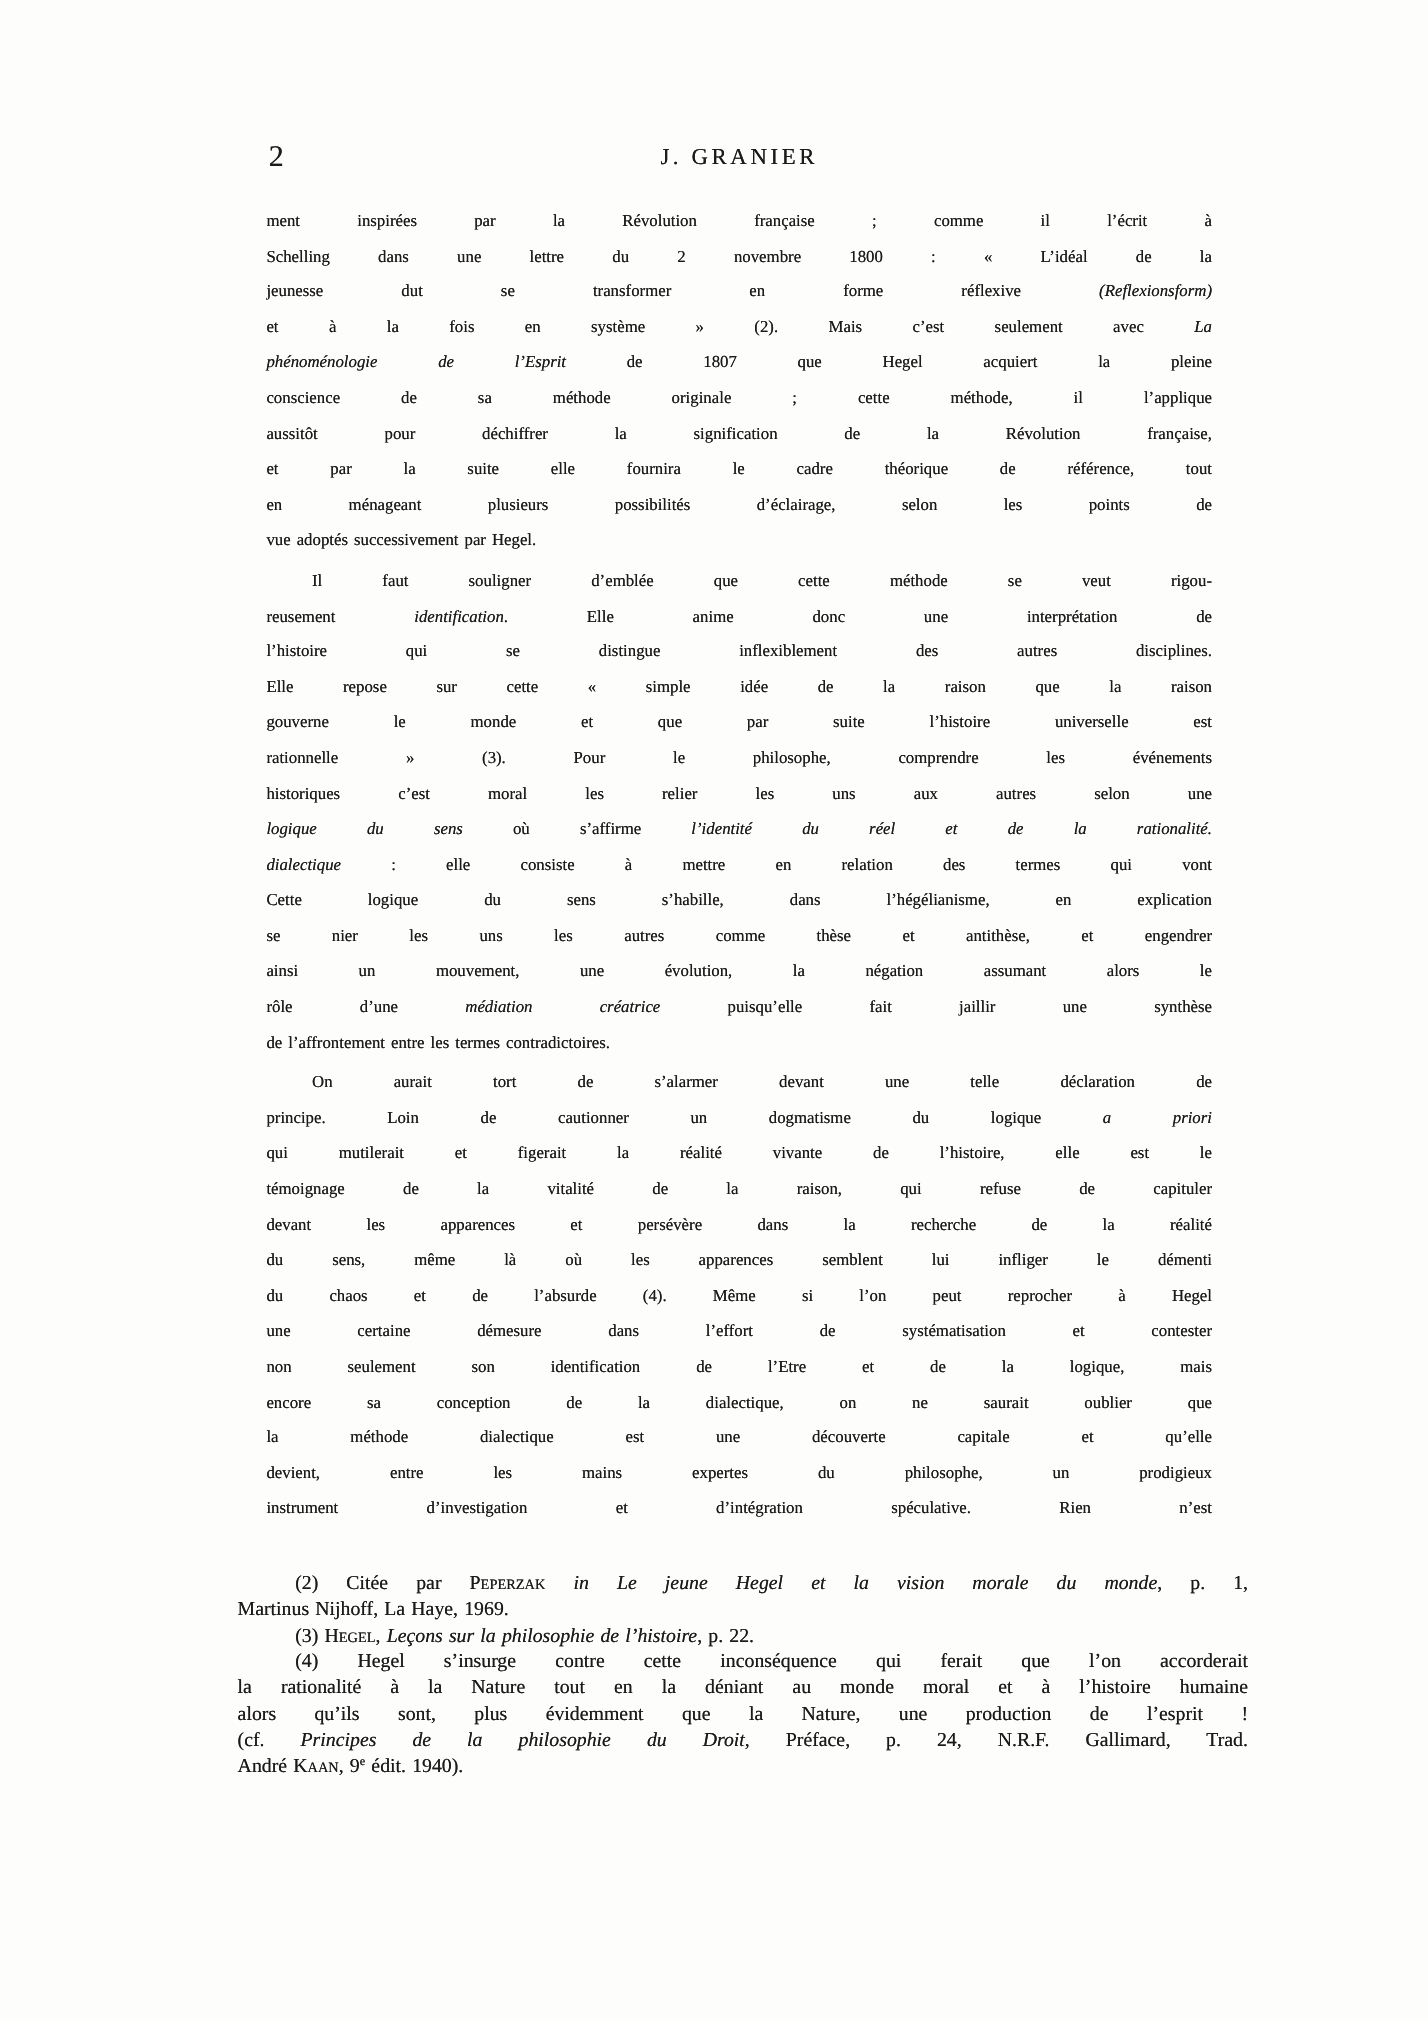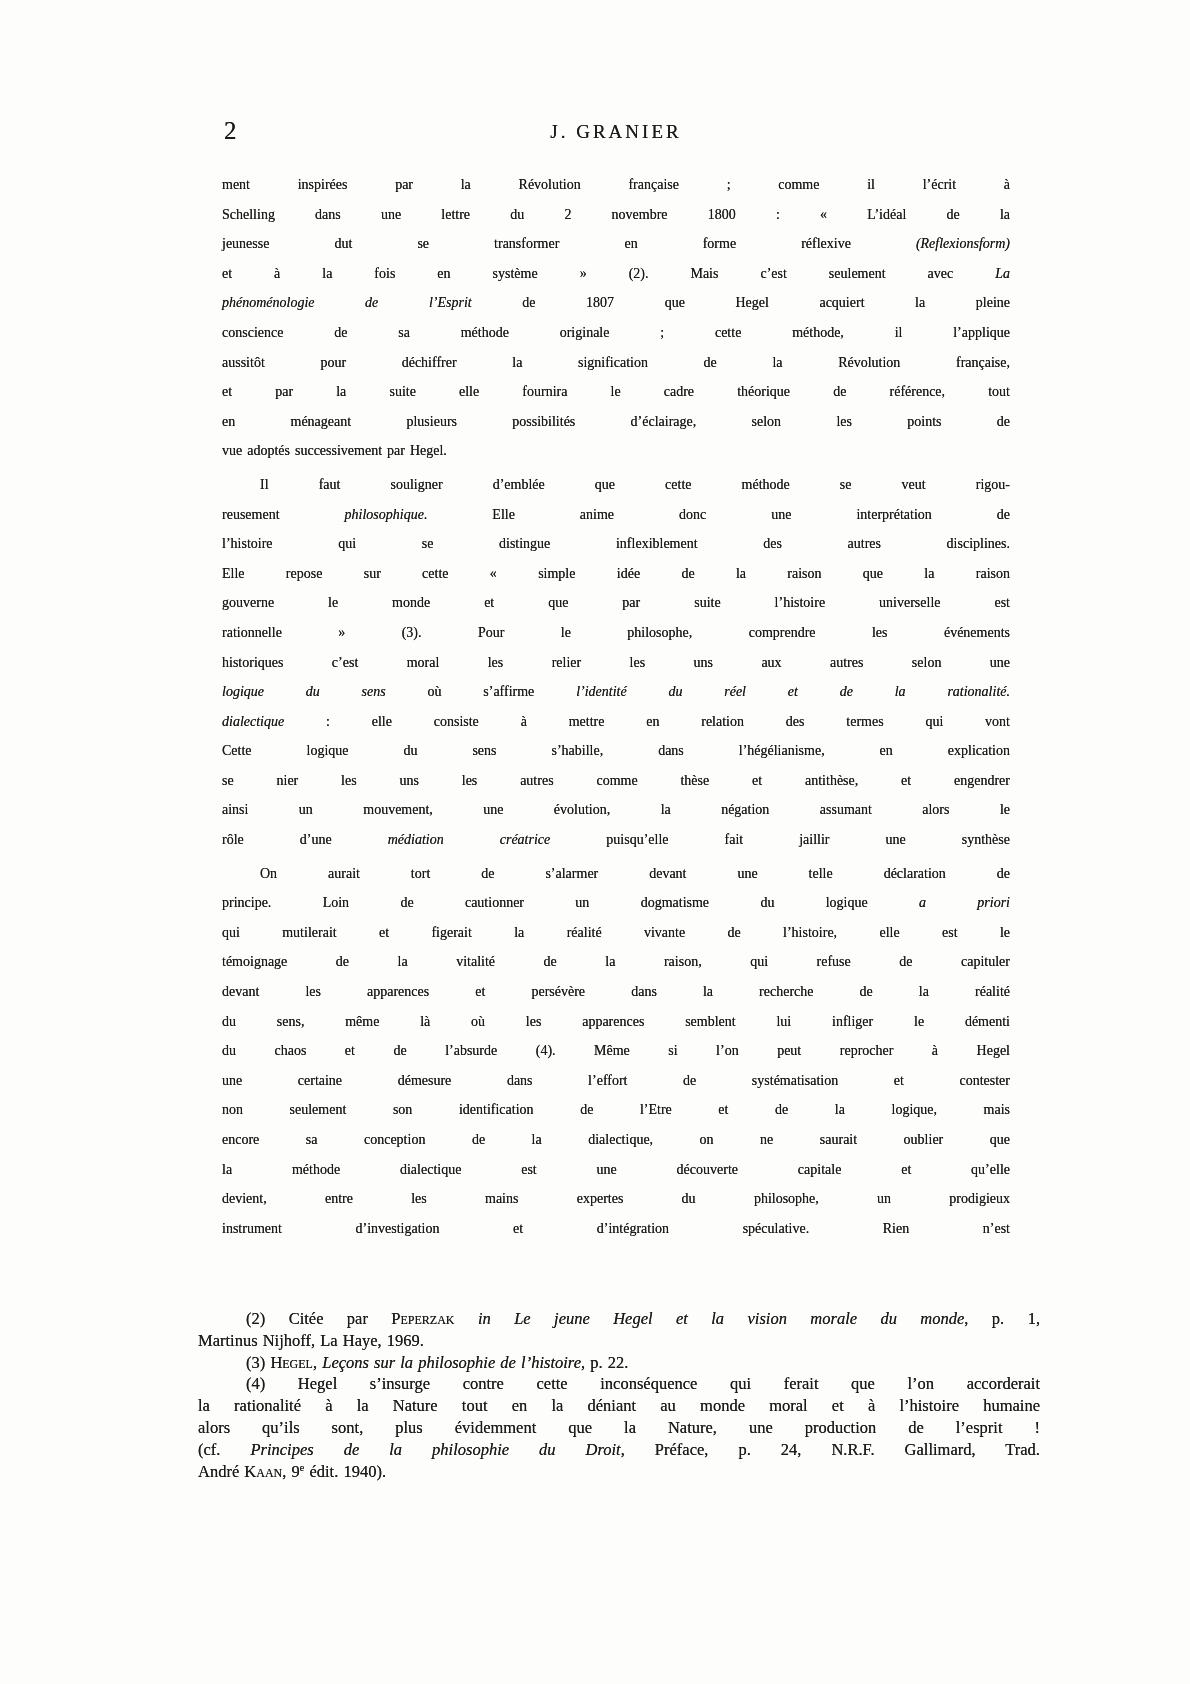--- a/index.html
+++ b/index.html
@@ -77,32 +77,33 @@
         <div class="line">et à la fois en système » (2). Mais c’est seulement avec <span class="it">La</span></div>
         <div class="line"><span class="it">phénoménologie de l’Esprit</span> de 1807 que Hegel acquiert la pleine</div>
         <div class="line">conscience de sa méthode originale ; cette méthode, il l’applique</div>
         <div class="line">aussitôt pour déchiffrer la signification de la Révolution française,</div>
         <div class="line">et par la suite elle fournira le cadre théorique de référence, tout</div>
         <div class="line">en ménageant plusieurs possibilités d’éclairage, selon les points de</div>
         <div class="line last">vue adoptés successivement par Hegel.</div>
       </div>
       <div class="para">
         <div class="line indent">Il faut souligner d’emblée que cette méthode se veut rigou-</div>
-        <div class="line">reusement <span class="it">philosophique</span>. Elle anime donc une interprétation de</div>
+        <div class="line">reusement <span class="it">identification</span>. Elle anime donc une interprétation de</div>
         <div class="line">l’histoire qui se distingue inflexiblement des autres disciplines.</div>
         <div class="line">Elle repose sur cette « simple idée de la raison que la raison</div>
         <div class="line">gouverne le monde et que par suite l’histoire universelle est</div>
         <div class="line">rationnelle » (3). Pour le philosophe, comprendre les événements</div>
         <div class="line">historiques c’est moral les relier les uns aux autres selon une</div>
         <div class="line"><span class="it">logique du sens</span> où s’affirme <span class="it">l’identité du réel et de la rationalité.</span></div>
         <div class="line"><span class="it">dialectique</span> : elle consiste à mettre en relation des termes qui vont</div>
         <div class="line">Cette logique du sens s’habille, dans l’hégélianisme, en explication</div>
         <div class="line">se nier les uns les autres comme thèse et antithèse, et engendrer</div>
         <div class="line">ainsi un mouvement, une évolution, la négation assumant alors le</div>
         <div class="line">rôle d’une <span class="it">médiation créatrice</span> puisqu’elle fait jaillir une synthèse</div>
+        <div class="line last">de l’affrontement entre les termes contradictoires.</div>
       </div>
       <div class="para">
         <div class="line indent">On aurait tort de s’alarmer devant une telle déclaration de</div>
         <div class="line">principe. Loin de cautionner un dogmatisme du logique <span class="it">a priori</span></div>
         <div class="line">qui mutilerait et figerait la réalité vivante de l’histoire, elle est le</div>
         <div class="line">témoignage de la vitalité de la raison, qui refuse de capituler</div>
         <div class="line">devant les apparences et persévère dans la recherche de la réalité</div>
         <div class="line">du sens, même là où les apparences semblent lui infliger le démenti</div>
         <div class="line">du chaos et de l’absurde (4). Même si l’on peut reprocher à Hegel</div>
         <div class="line">une certaine démesure dans l’effort de systématisation et contester</div>

